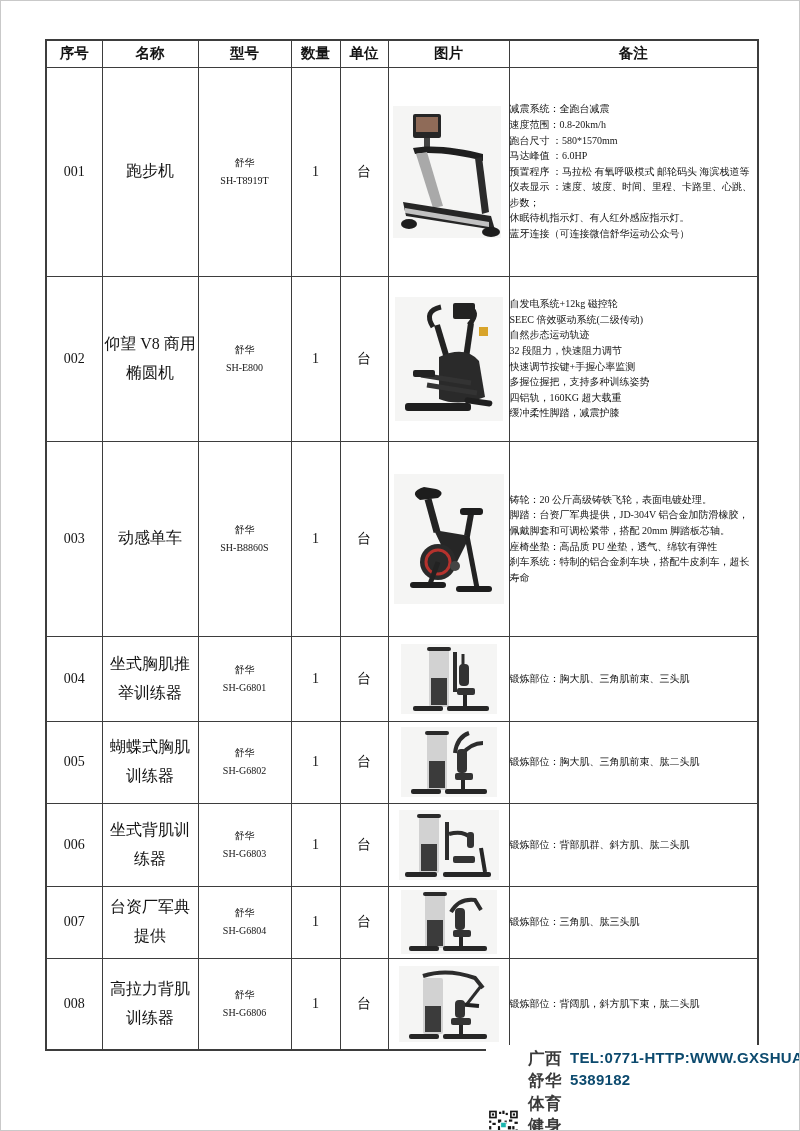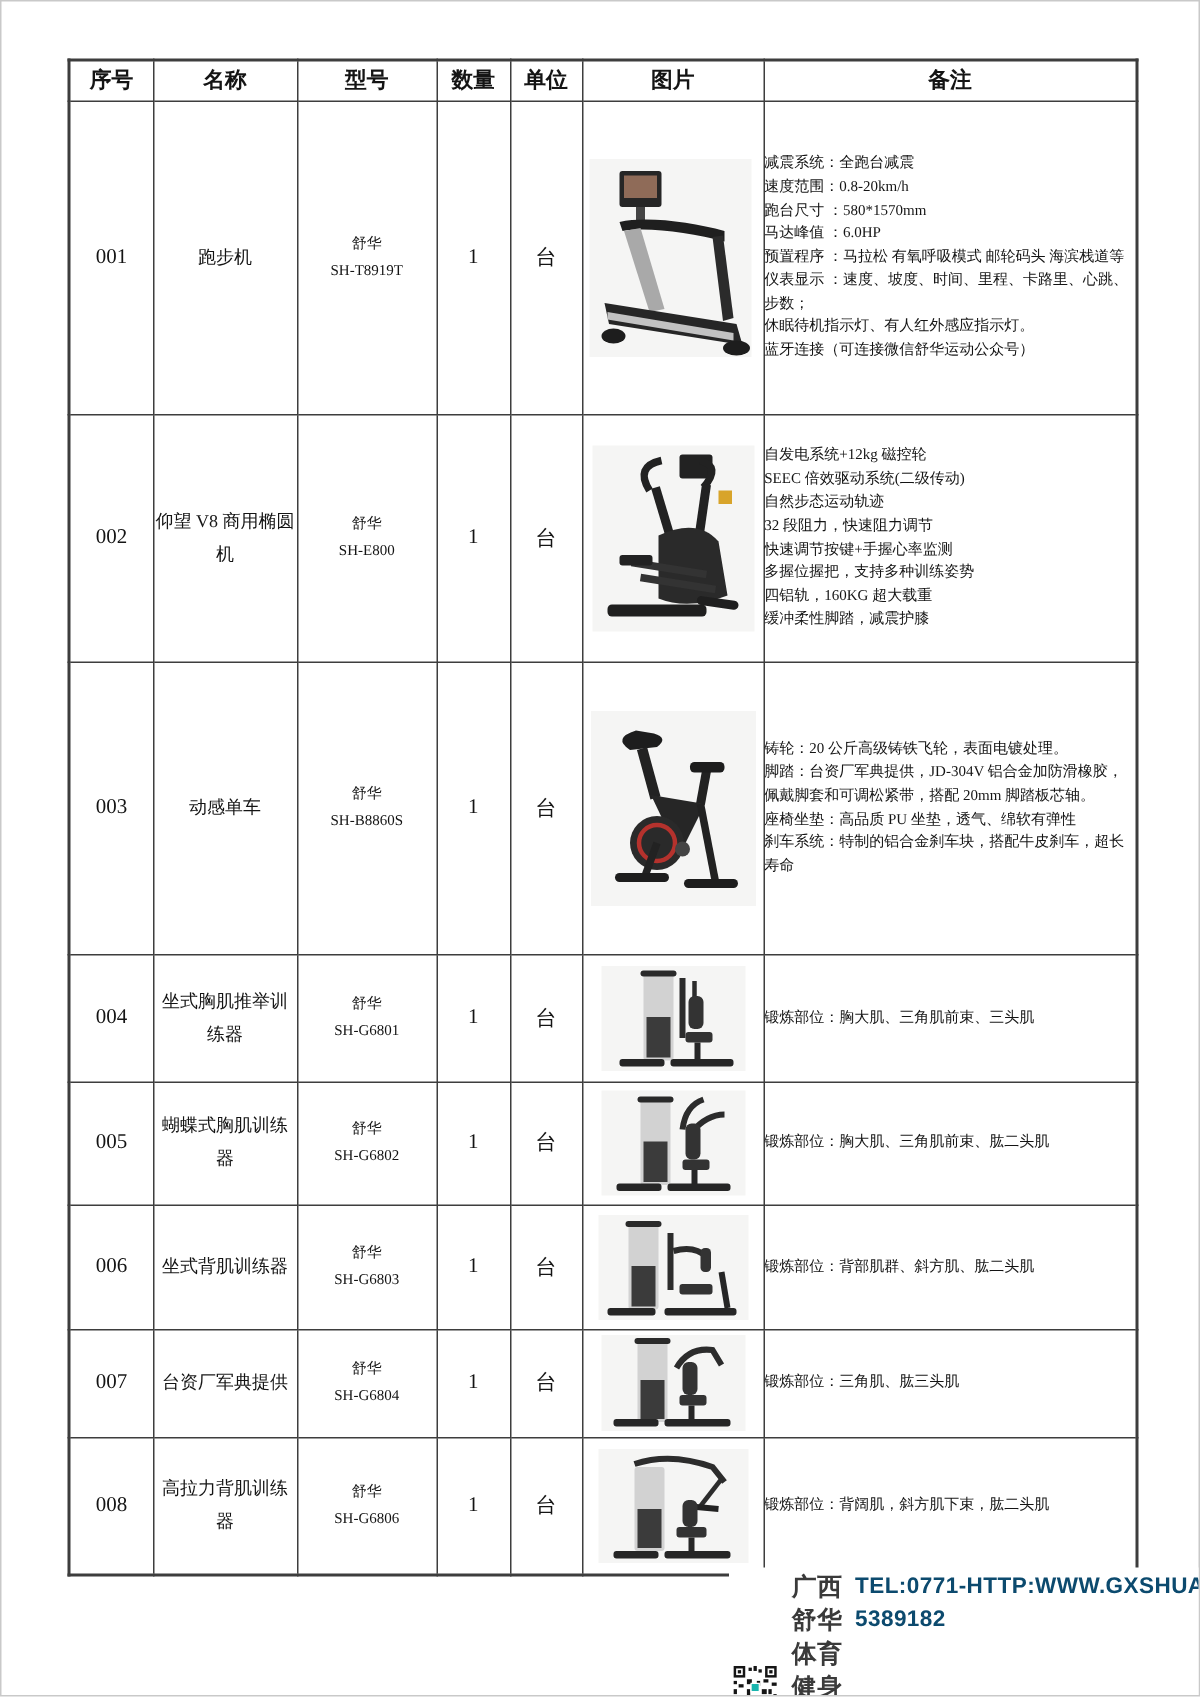--- a/index.html
+++ b/index.html
@@ -44,21 +44,21 @@
   }
   tr.r1 { height: 209px; }
   tr.r2 { height: 165px; }
   tr.r3 { height: 195px; }
   tr.r4 { height: 85px; }
   tr.r5 { height: 82px; }
   tr.r6 { height: 83px; }
   tr.r7 { height: 72px; }
   tr.r8 { height: 92px; }
   .c-no, .c-qty, .c-unit { text-align: center; font-size: 14px; }
-  .c-name { text-align: center; font-size: 12px; line-height: 1.8; padding: 0 8px; }
+  .c-name { text-align: center; font-size: 16px; line-height: 1.8; padding: 0 8px; }
   .c-model { text-align: center; font-size: 10px; line-height: 1.8; padding: 0 4px; }
   .c-img { text-align: center; }
   .c-img svg { display: inline-block; vertical-align: middle; }
   .c-remarks { padding: 4px 6px 4px 9px; font-size: 10px; }
   .remarks { white-space: pre-line; line-height: 1.56; }
   .stamp {
     position: absolute;
     left: 485px;
     top: 1044px;
     display: flex;

